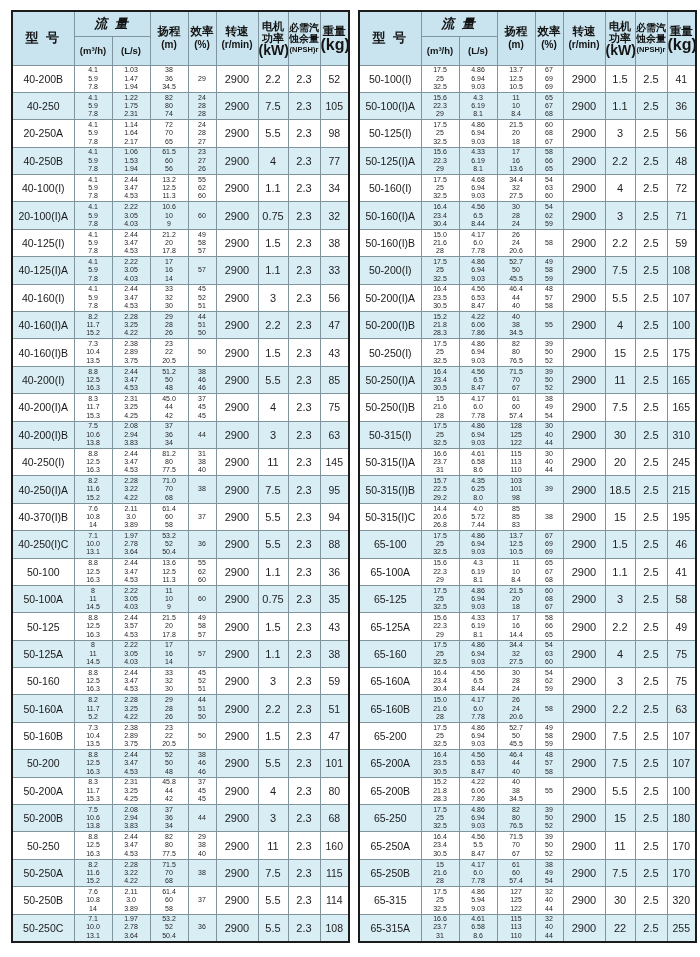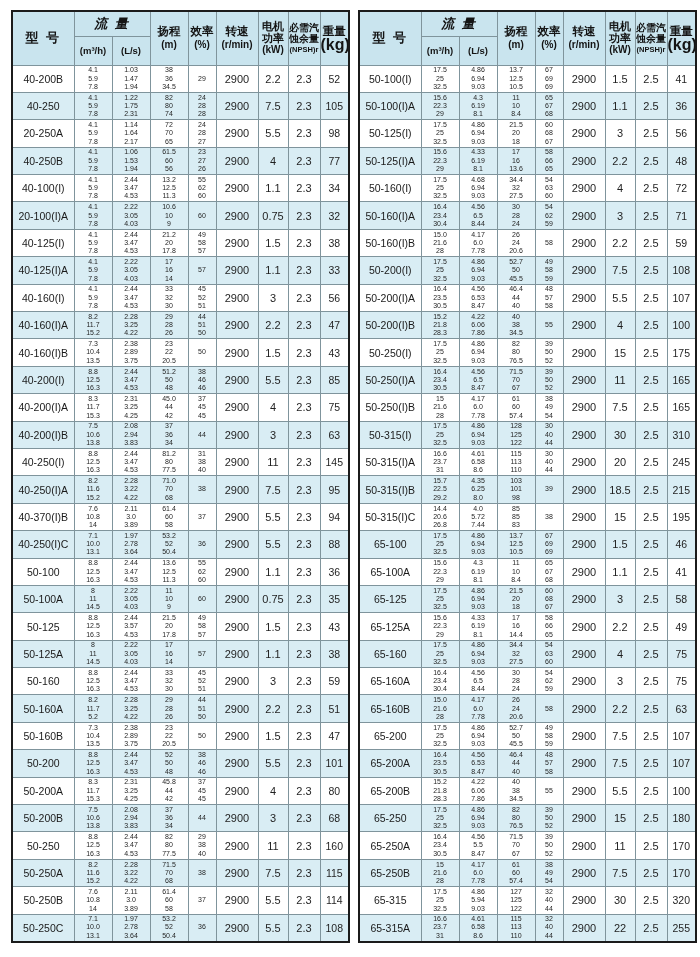--- a/index.html
+++ b/index.html
@@ -37,21 +37,21 @@
     color: #141414;
   }
   .spec-table thead tr.h1 { height: 25px; }
   .spec-table thead tr.h2 { height: 29px; }
   .th-model { font-size: 13px; letter-spacing: 2px; }
   .th-flow  { font-size: 13px; letter-spacing: 2px; font-style: italic; }
   .th-unit  { font-size: 9.5px; letter-spacing: 0; margin-top: 42px; }
   .th-lines { font-size: 11.5px; line-height: 13px; }
   .th-lines.cjk2 div:nth-child(2) { font-size: 10px; }
   .th-power div { line-height: 12px; font-size: 11px; }
-  .th-power div:last-child { font-size: 10px; }
+  .th-power div:last-child { font-size: 14px; }
   .th-npsh div { line-height: 11px; font-size: 10px; }
   .th-npsh div:last-child { font-size: 7.5px; }
   .th-speed div:last-child { font-size: 10px; }
   .th-weight div:last-child { font-size: 16px; }
   .spec-table tbody tr { height: 27.4px; }
   .spec-table tbody tr.alt td { background: #d9edf4; }
   td.model-cell { font-size: 10.5px; color: #1a1a1a; }
   td.multi-cell { font-size: 7px; }
   td.multi-cell div { line-height: 8.3px; }
   td.single-cell { font-size: 11px; }

